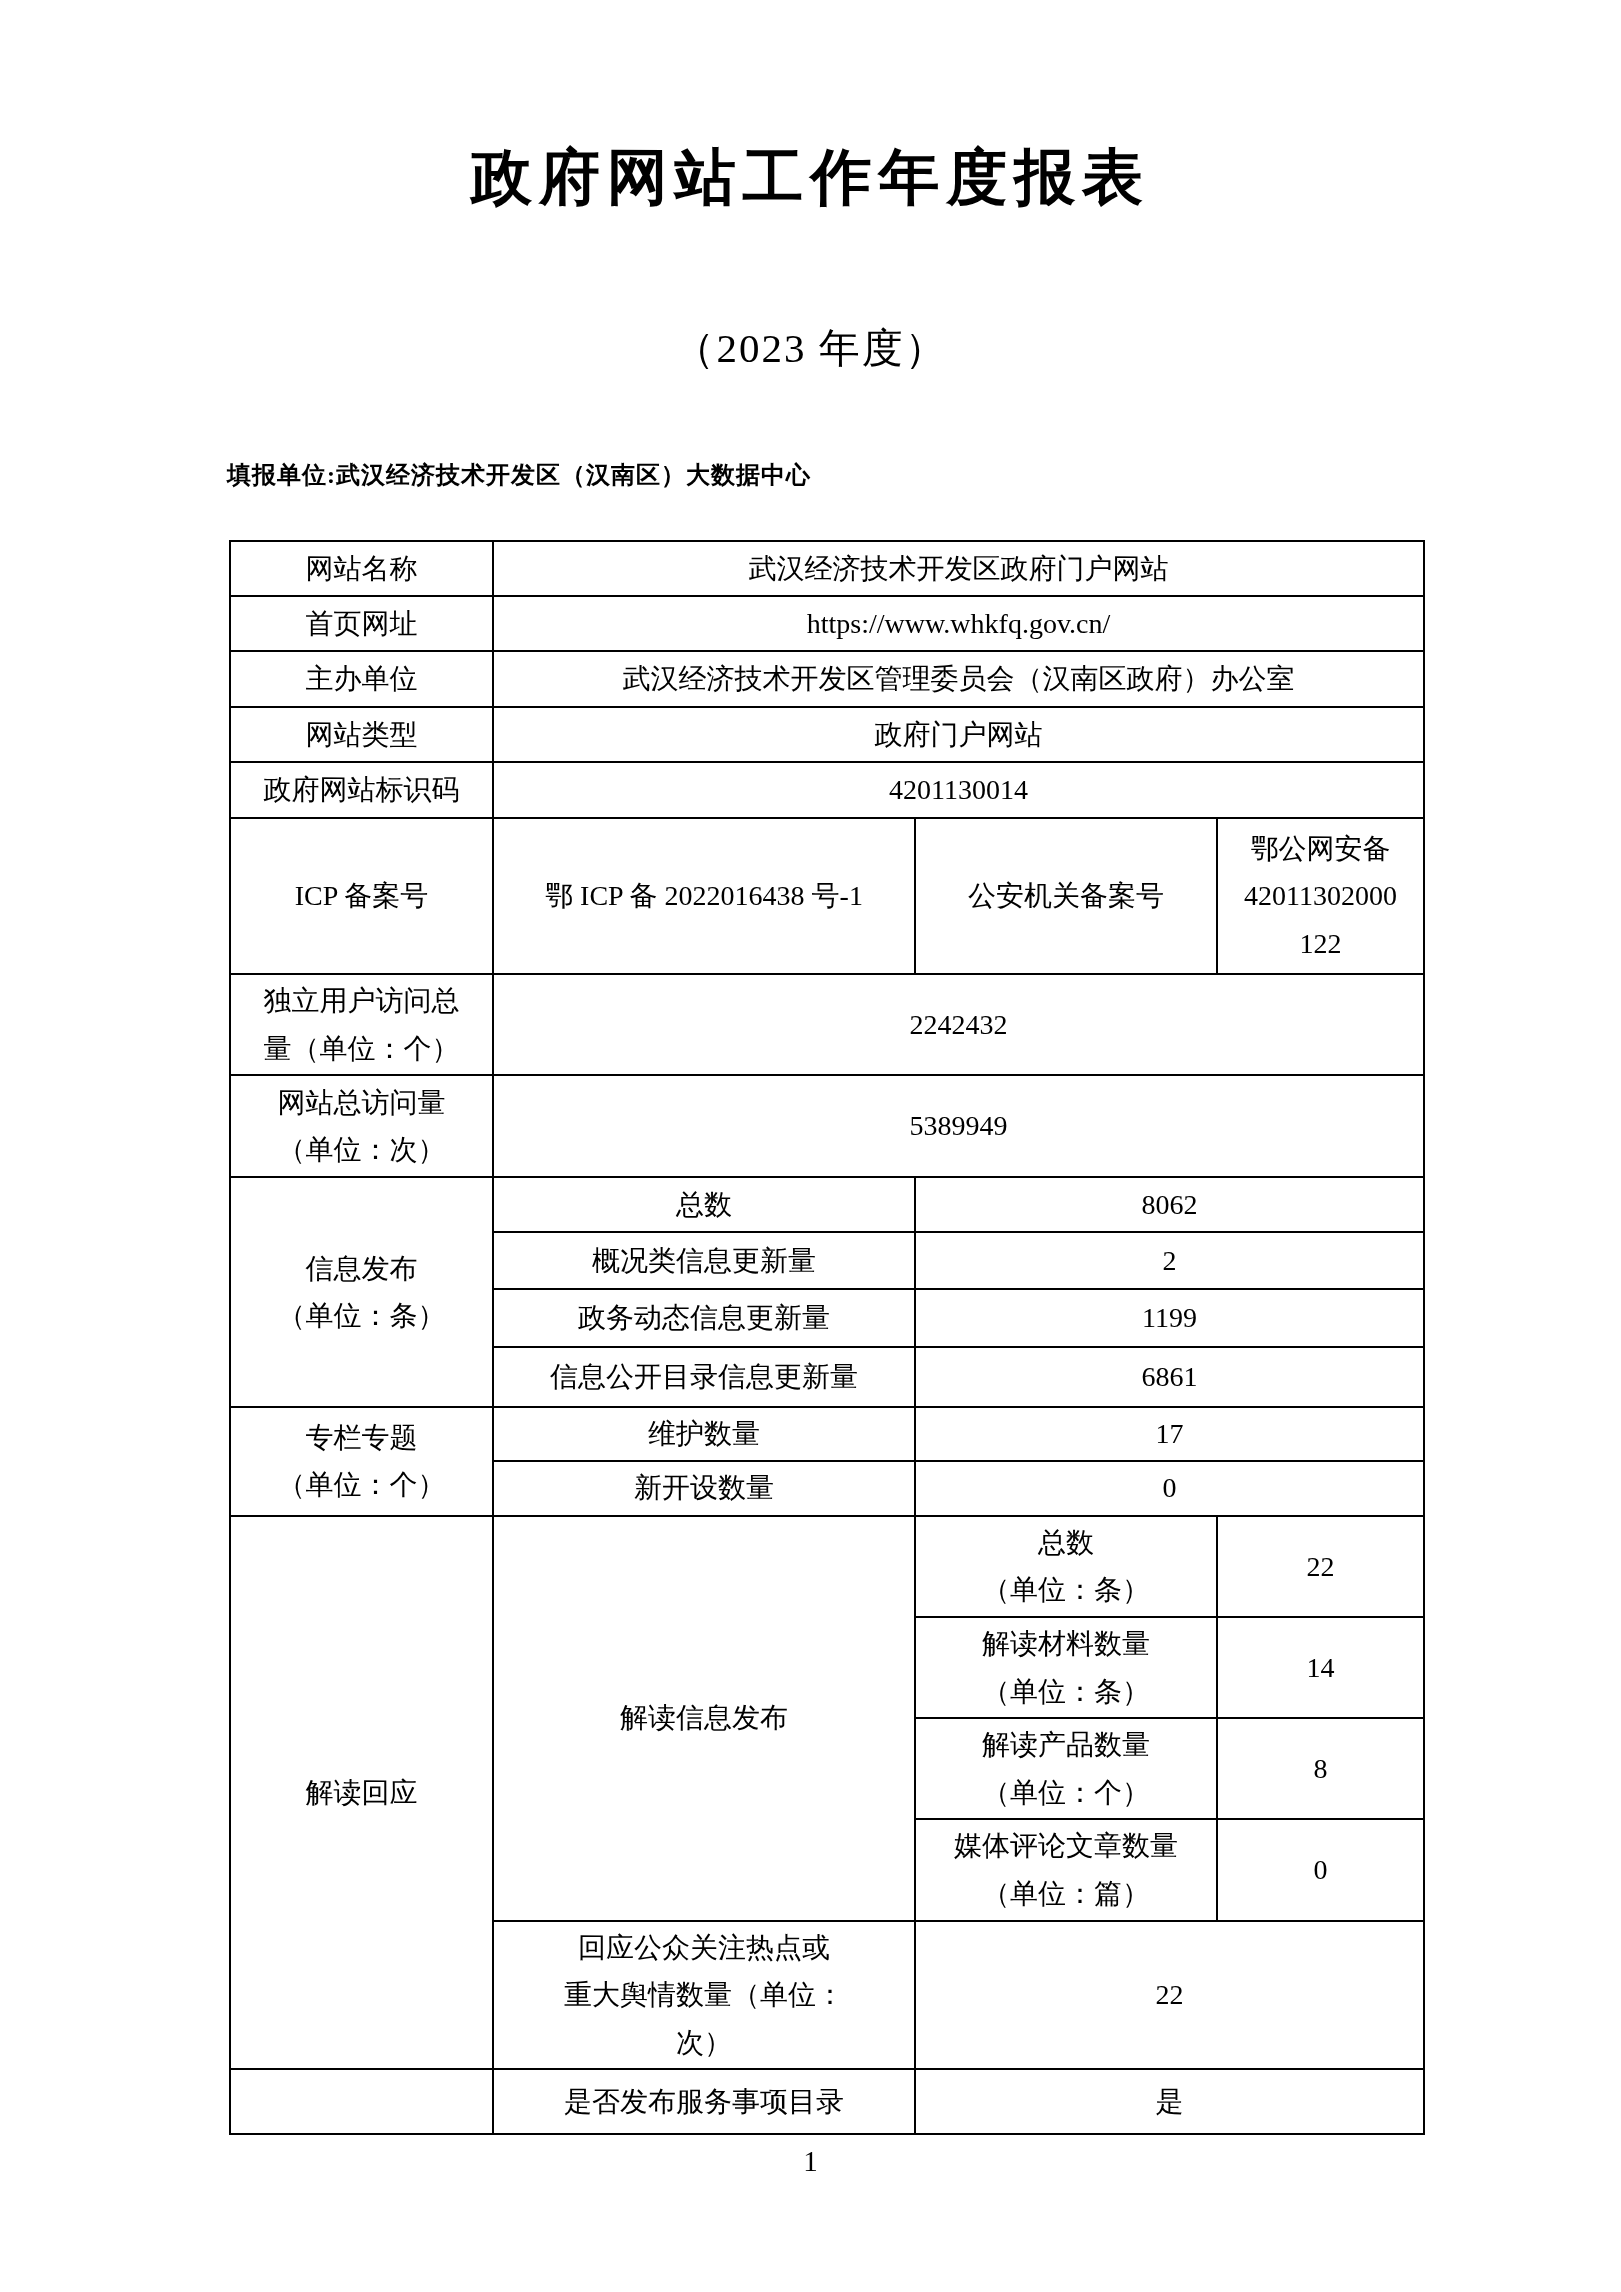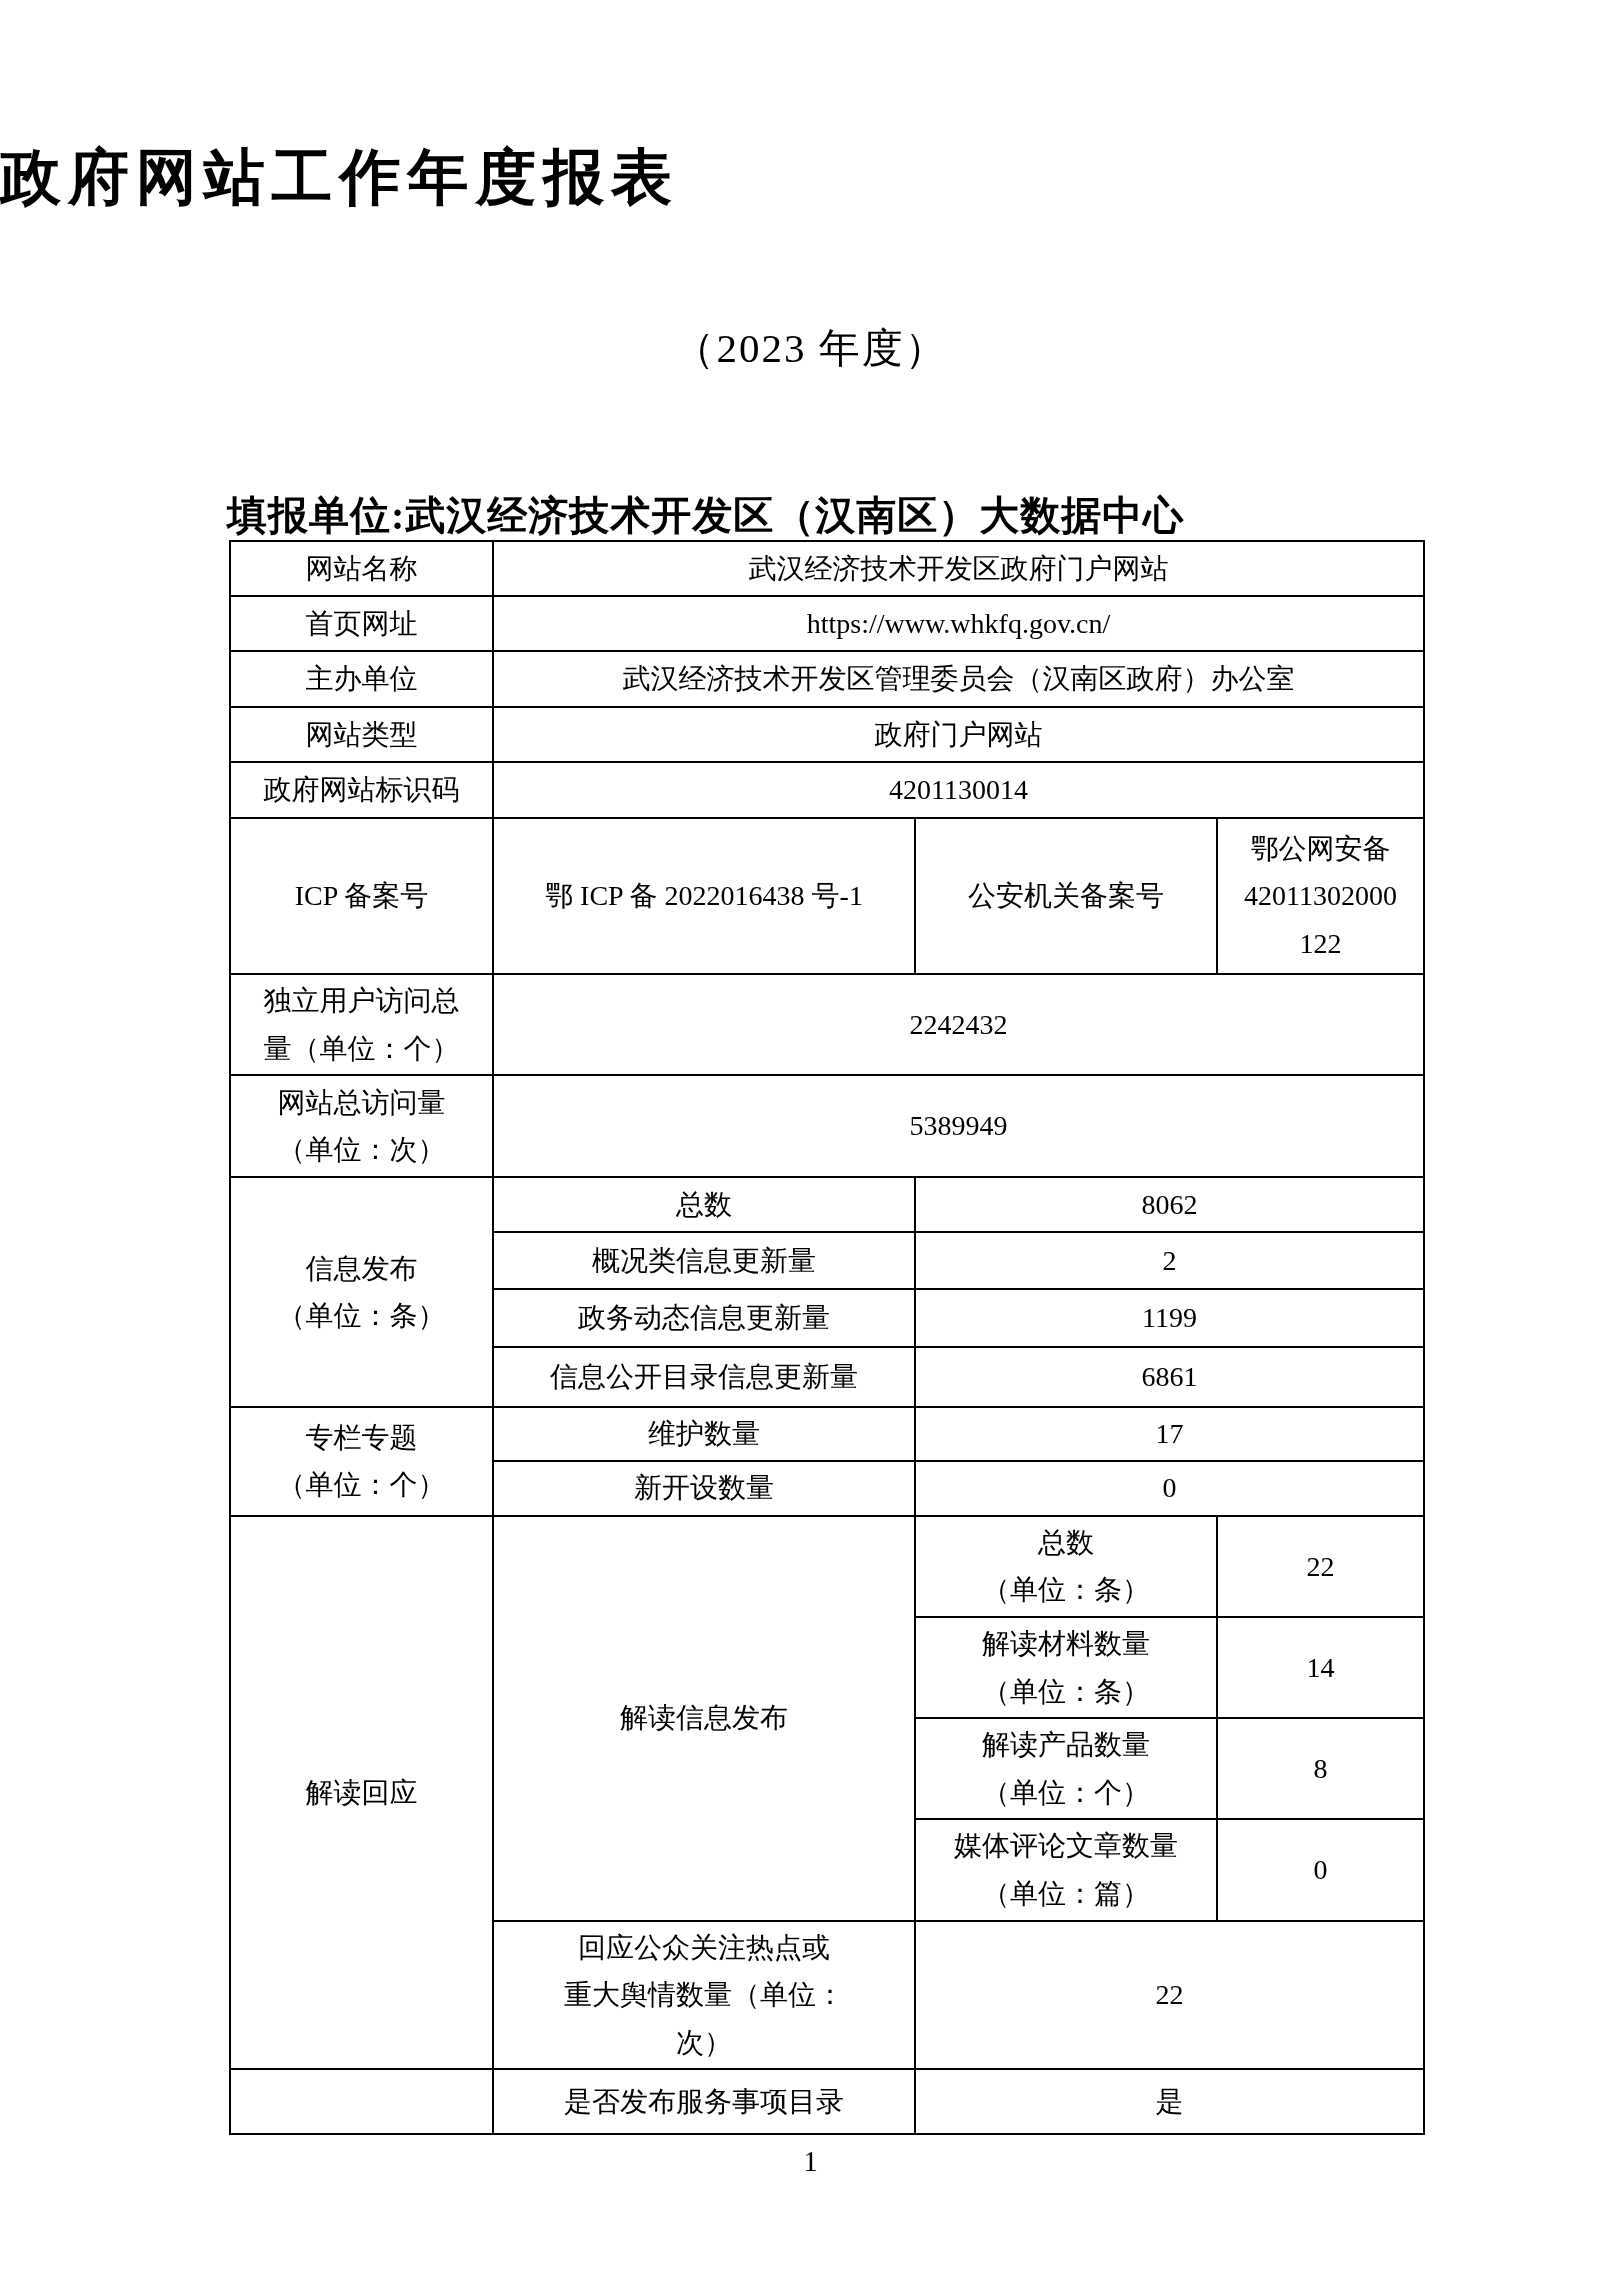--- a/index.html
+++ b/index.html
@@ -6,35 +6,36 @@
   .page {
     position:relative;
     width:1621px; height:2293px;
     margin:0 auto;
     background:#ffffff;
     color:#000;
     font-family:"Liberation Serif","DejaVu Serif",serif;
   }
   .doc-title {
     position:absolute; top:137px; left:0; width:100%;
+    text-align:center;
     font-family:Liberation Mono, monospace;
     font-weight:bold;
     font-size:61px;
     letter-spacing:6.9px;
     white-space:nowrap;
   }
   .doc-subtitle {
     position:absolute; top:321px; left:0; width:100%;
     text-align:center;
     font-size:41px;
     letter-spacing:2px;
   }
   .unit-line {
-    position:absolute; top:488px; left:227px;
-    font-size:40px;
+    position:absolute; top:459px; left:227px;
+    font-size:24px;
     font-weight:bold;
     letter-spacing:1px;
   }
   table.report {
     position:absolute; left:229px; top:540px;
     width:1194px;
     border-collapse:collapse;
     table-layout:fixed;
   }
   table.report td {

